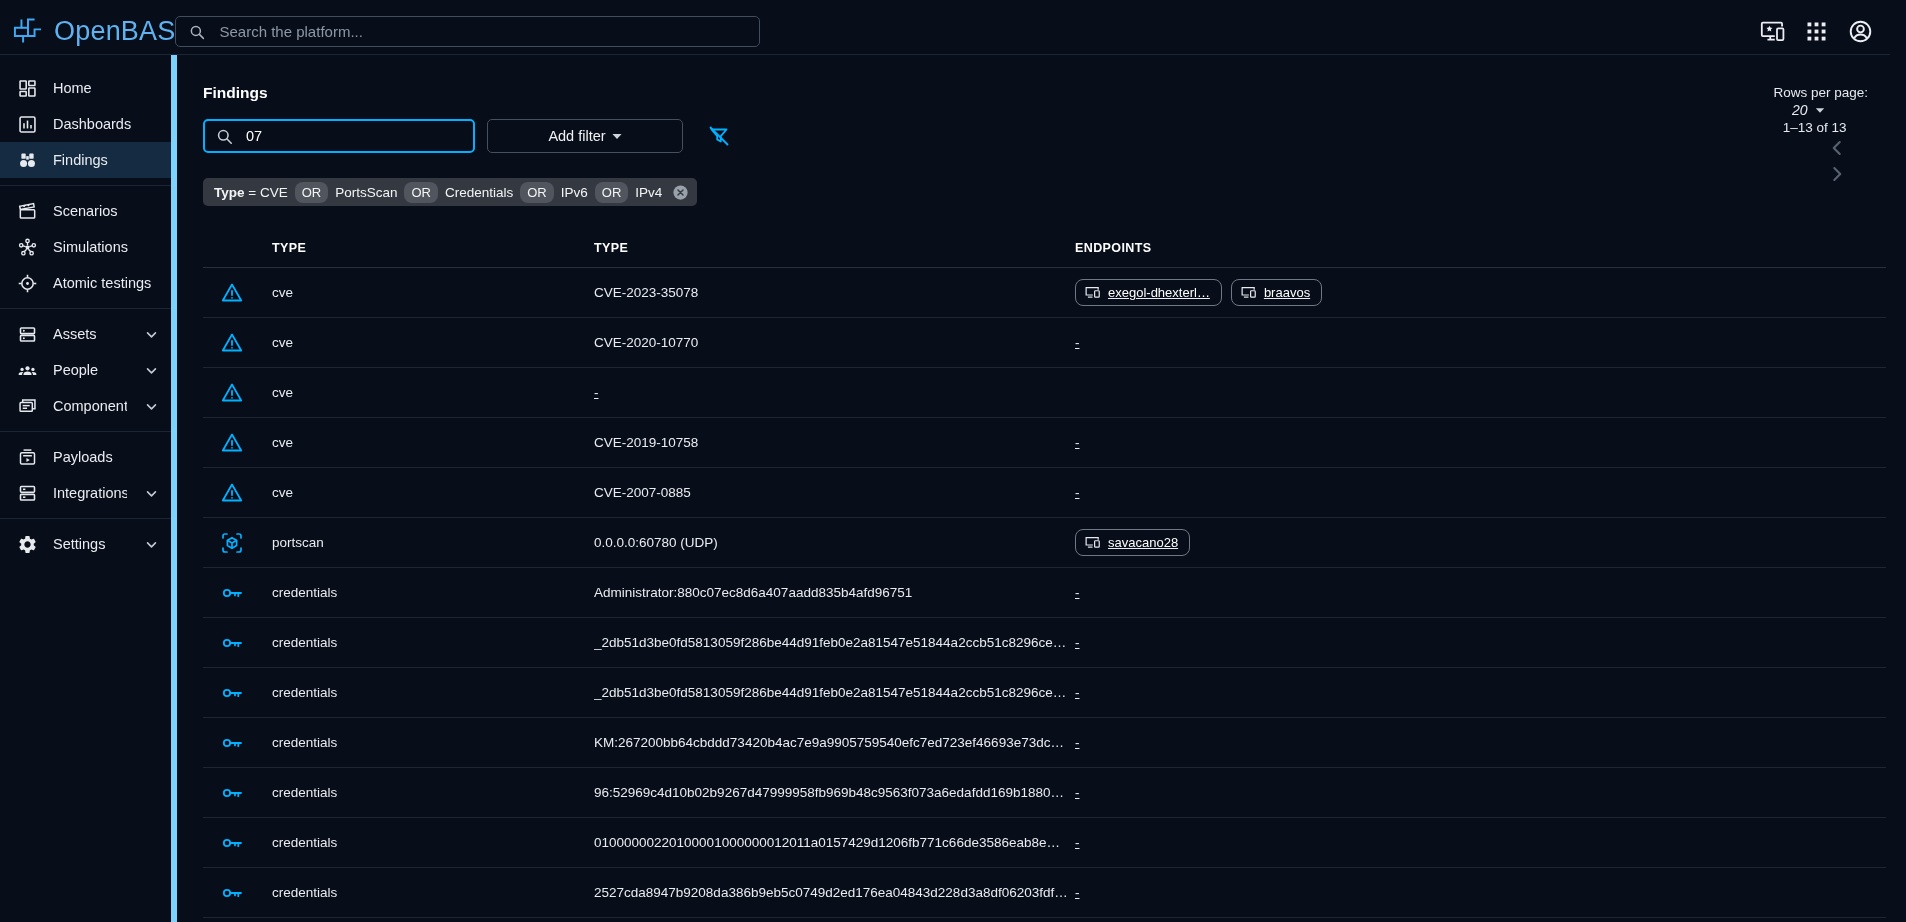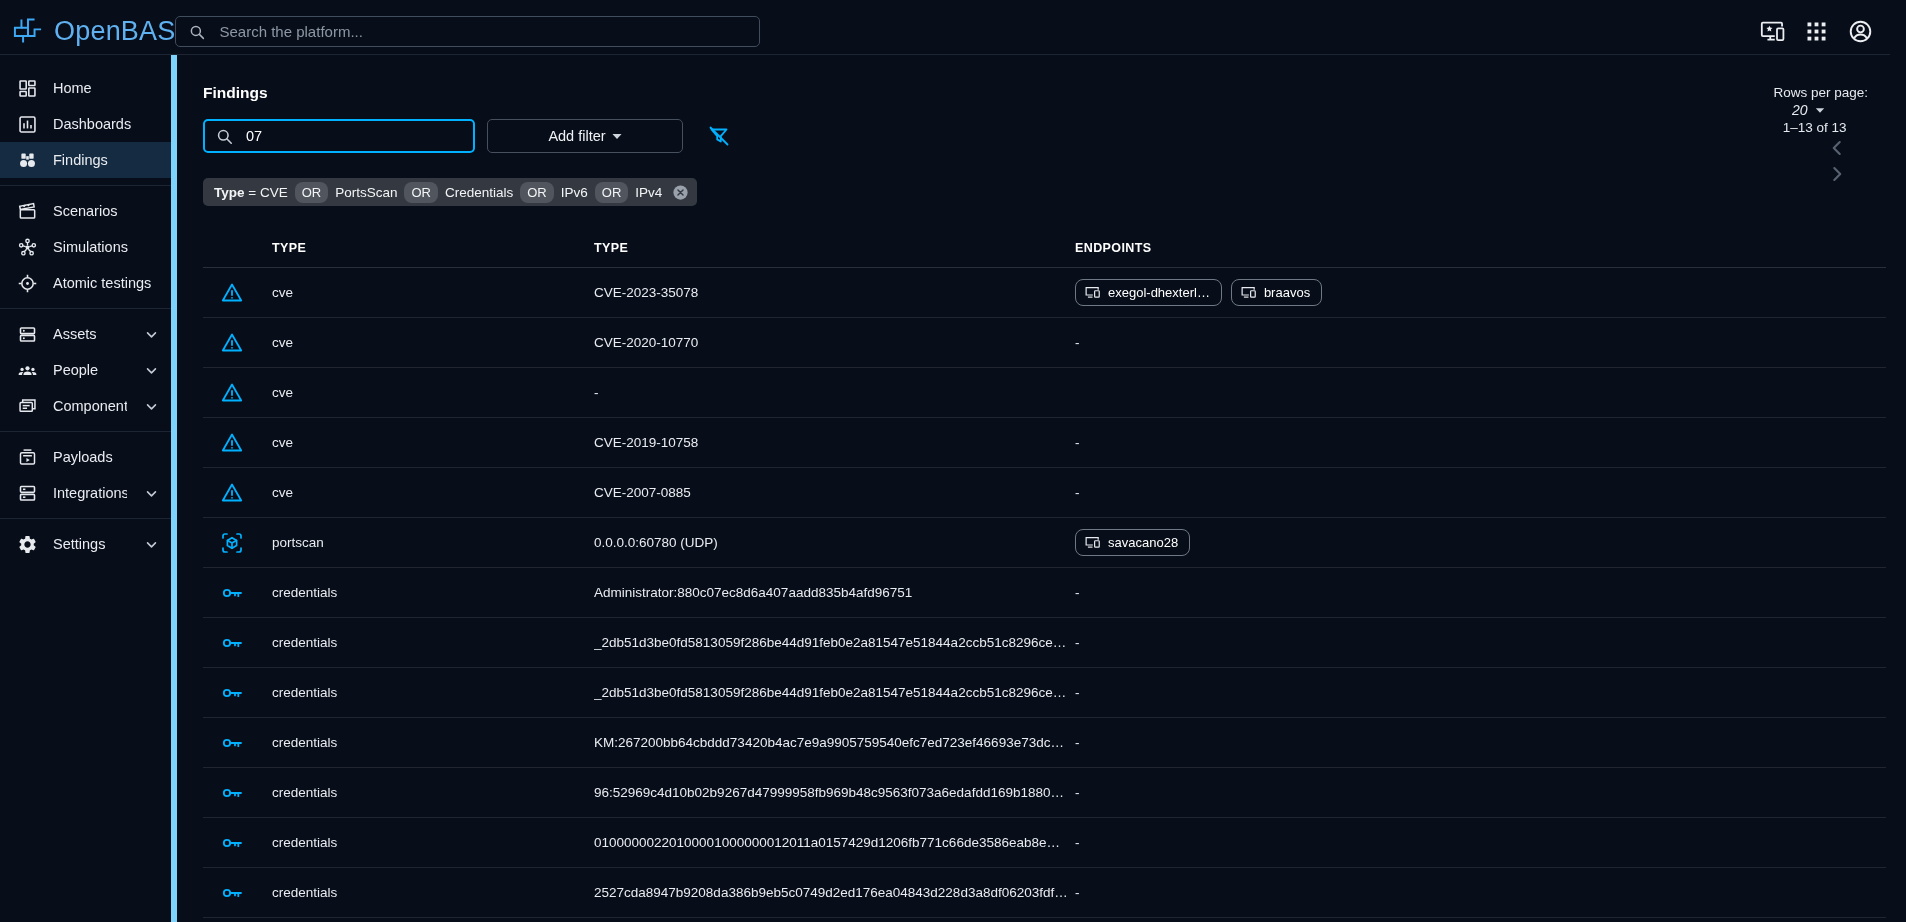--- a/index.html
+++ b/index.html
@@ -130,21 +130,21 @@
     border-bottom:1px solid rgba(255,255,255,.14);
   }
   .trow {
     height:50px; font-size:13.5px; color:#e9ecf0;
     border-bottom:1px solid rgba(255,255,255,.10);
     cursor:pointer;
   }
   .row-icon { width:24px; height:24px; color:var(--accent,#00b1ff); }
   .row-icon svg { width:100%; height:100%; }
   .cell-value { white-space:nowrap; overflow:hidden; max-width:472px; }
-  .cell-endpoints { display:flex; align-items:flex-start; gap:9px; }
+  .cell-endpoints { display:flex; align-items:flex-start; gap:9px;text-decoration:underline; }
   .endpoint-chip {
     display:inline-flex; align-items:center; gap:7px;
     height:27px; padding:0 11px 0 8px;
     border:1px solid #6f7985; border-radius:8px;
     font-size:13px; color:#fff; white-space:nowrap; cursor:pointer;
   }
   .endpoint-chip .eicon { width:17px; height:17px; color:#e8ebef; }
   .endpoint-chip .eicon svg { width:100%; height:100%; }
   .empty-endpoint { color:#e9ecf0; }
 </style>

